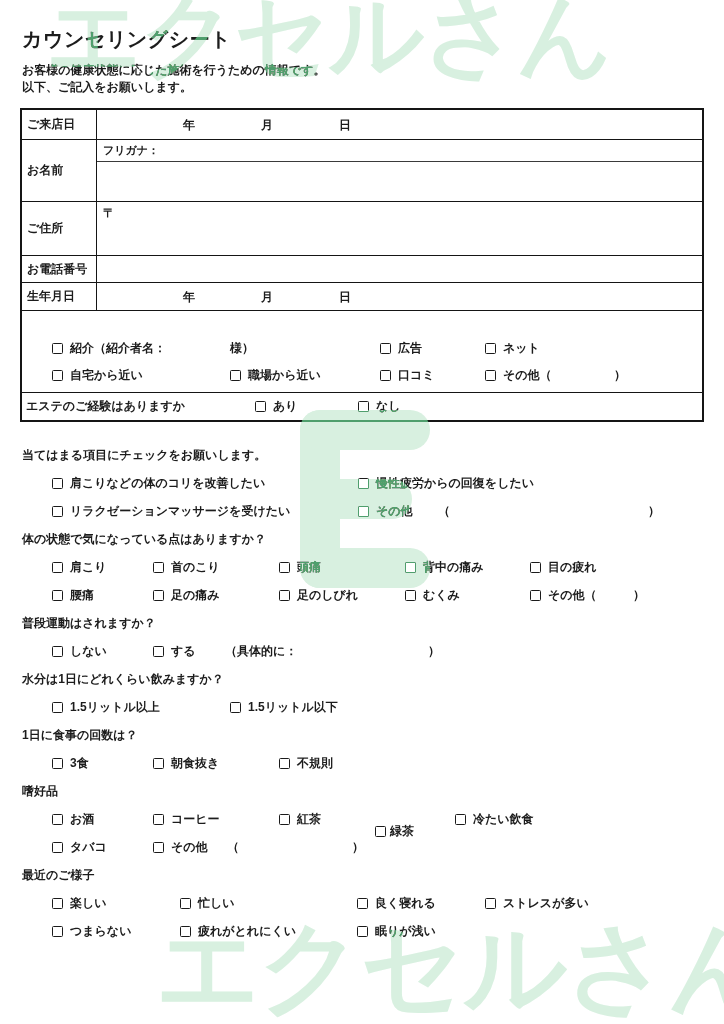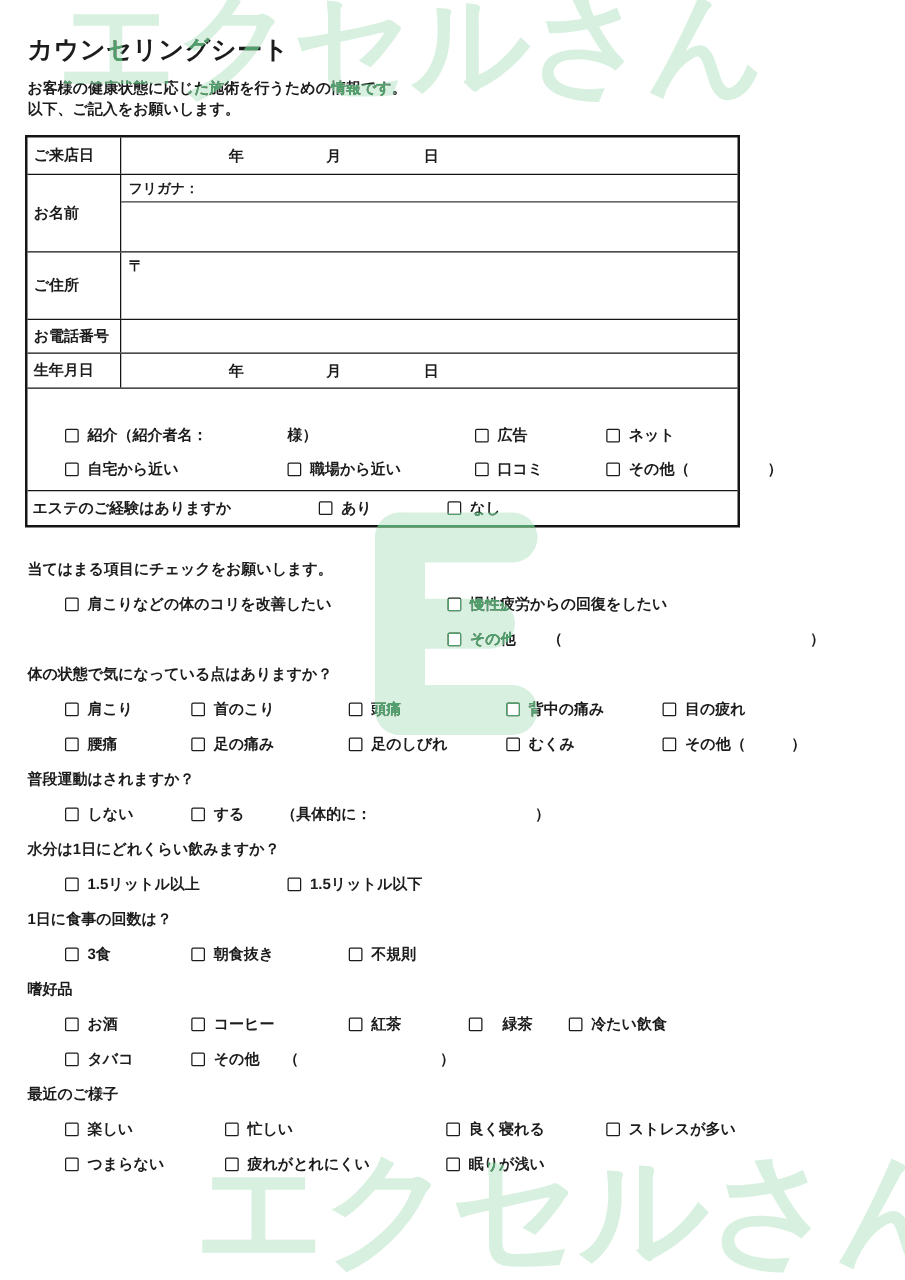--- a/index.html
+++ b/index.html
@@ -21,37 +21,37 @@
   .bar-t { left:0; top:0; width:130px; height:40px; }
   .bar-m { left:0; top:69px; width:112px; height:40px; }
   .bar-b { left:0; top:138px; width:130px; height:40px; }
   
   .content { position:absolute; inset:0; z-index:1; }
   .hdr { position:absolute; left:22px; top:26px; }
   .title { font-size:20px; font-weight:800; letter-spacing:.5px; }
   .sub { font-size:12px; font-weight:600; line-height:17px; }
   .sub1 { margin-top:9px; }
   
-  .sheet-table { position:absolute; left:20px; top:108px; width:572px; border:2.2px solid #151515; box-sizing:border-box; background:transparent; }
+  .sheet-table { position:absolute; left:20px; top:108px; width:684px; border:2.2px solid #151515; box-sizing:border-box; background:transparent; }
   .trow { display:flex; border-bottom:1.4px solid #151515; box-sizing:border-box; }
   .trow:last-child { border-bottom:none;text-align:center; }
   .tlabel { width:75px; flex:none; border-right:1.4px solid #151515; padding-left:5px; display:flex; align-items:center; font-weight:700; font-size:12px; box-sizing:border-box; }
   .tval { position:relative; flex:1; }
   .tfull { position:relative; flex:1; }
   .ymd { position:absolute; top:0; font-weight:700; font-size:12px; }
   .lh30 { line-height:30px; } .lh28 { line-height:28px; } .lh27 { line-height:27px; }
   .furi { height:22px; border-bottom:1px solid #3a3a3a; padding:3px 0 0 6px; font-size:11px; font-weight:700; box-sizing:border-box; }
   .blank-area { height:38px; }
   .postal { padding:3px 0 0 6px; font-size:12px; font-weight:700; }
   .cell-heading { padding:4px 0 0 4px; font-size:12px; font-weight:700; }
   .inrow { position:absolute; left:0; width:100%; height:26px; }
   
   .ck { position:absolute; top:0; height:28px; display:flex; align-items:center; gap:7px; font-size:12px; font-weight:600; white-space:nowrap; }
   .ck.h26 { height:26px; }
-  .ck.tight { gap:16px; }
+  .ck.tight { gap:4px;margin-top:12px; }
   .box { width:11px; height:11px; flex:none; border:1.6px solid #1b1b1b; border-radius:1.5px; background:#fff; box-sizing:border-box; }
   .tx { position:absolute; top:0; font-size:12px; font-weight:600; white-space:nowrap; }
   
   .form-body { position:absolute; left:0; top:441px; width:724px; }
   .qh { height:28px; line-height:28px; padding-left:22px; font-size:12px; font-weight:700; }
   .qrow { position:relative; height:28px; }
   .footer-msg { margin-top:10px; padding-left:50px; font-size:12px; font-weight:600; }
 </style>
 </head>
 <body>
@@ -179,20 +179,24 @@
         <span class="ck" style="left:52px">
           <span class="box"></span>
           <span>肩こりなどの体のコリを改善したい</span>
         </span>
         <span class="ck" style="left:358px">
           <span class="box"></span>
           <span>慢性疲労からの回復をしたい</span>
         </span>
       </div>
       <div class="qrow">
+        <span class="ck" style="left:52px">
+          <span class="box"></span>
+          <span>リラクゼーションマッサージを受けたい</span>
+        </span>
         <span class="ck" style="left:358px">
           <span class="box"></span>
           <span>その他</span>
         </span>
         <span class="tx lh28" style="left:438px">（</span>
         <span class="tx lh28" style="left:648px">）</span>
       </div>
 
       <div class="qh">体の状態で気になっている点はありますか？</div>
       <div class="qrow">

